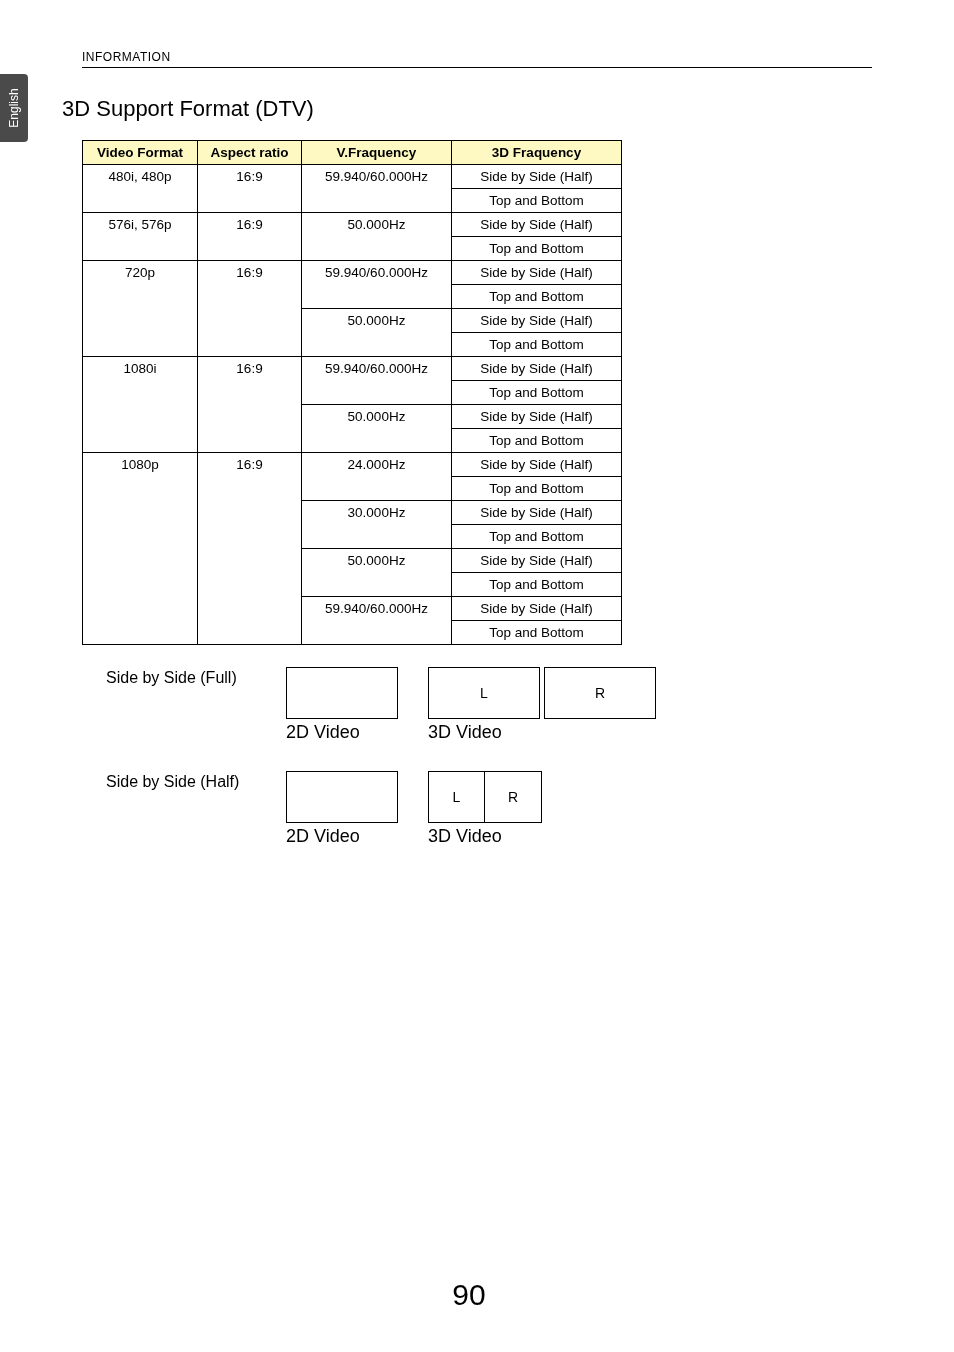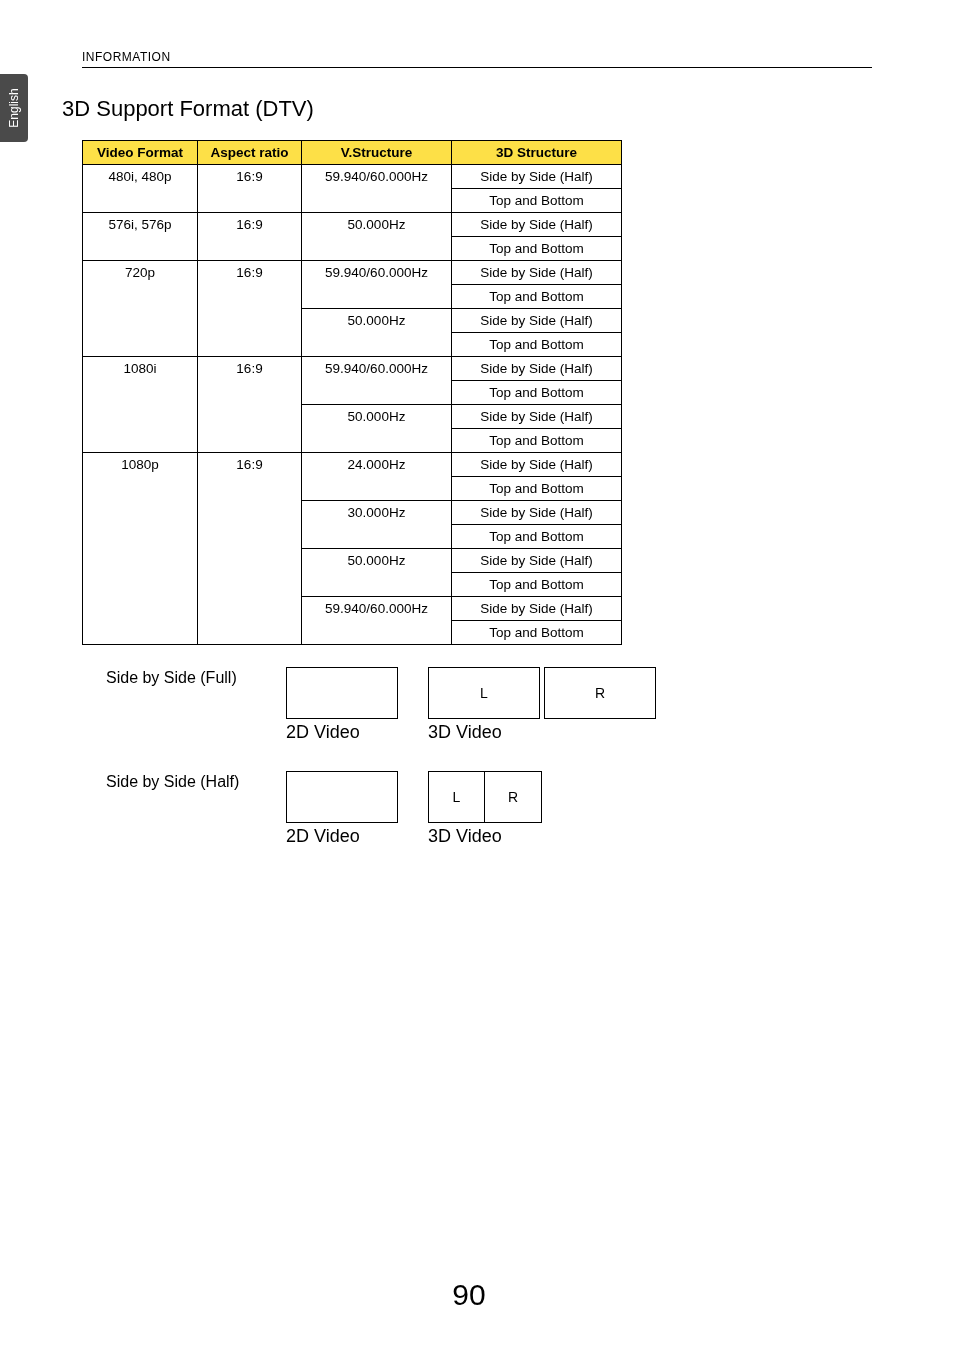--- a/index.html
+++ b/index.html
@@ -62,21 +62,21 @@
       margin-left: 32px;
       font-size: 13.5px;
     }
     table.format-table th, table.format-table td {
       border: 1px solid #000;
       text-align: center;
       vertical-align: middle;
       padding: 4px 8px;
     }
     table.format-table th {
-      background: #fde047;
+      background: #fef9c3;
       font-weight: bold;
     }
     table.format-table th.col-vf { width: 115px; }
     table.format-table th.col-ar { width: 104px; }
     table.format-table th.col-freq { width: 150px; }
     table.format-table th.col-struct { width: 170px; }
     .footnote {
       font-size: 13.5px;
       margin-top: 20px;
       margin-left: 20px;
@@ -141,22 +141,22 @@
 </div>
 
 <div class="content">
   <h2 class="section-title">3D Support Format (DTV)</h2>
 
   <table class="format-table">
     <thead>
       <tr>
         <th class="col-vf">Video Format</th>
         <th class="col-ar">Aspect ratio</th>
-        <th class="col-freq">V.Structure</th>
-        <th class="col-struct">3D Structure</th>
+        <th class="col-freq">V.Fraquency</th>
+        <th class="col-struct">3D Fraquency</th>
       </tr>
     </thead>
     <tbody>
 
       <tr>
         <td rowspan="2" style="vertical-align:top;">480i, 480p</td>
         <td rowspan="2" style="vertical-align:top;">16:9</td>
         <td rowspan="2" style="vertical-align:top;">59.940/60.000Hz</td>
         <td>Side by Side (Half)</td>
       </tr>

